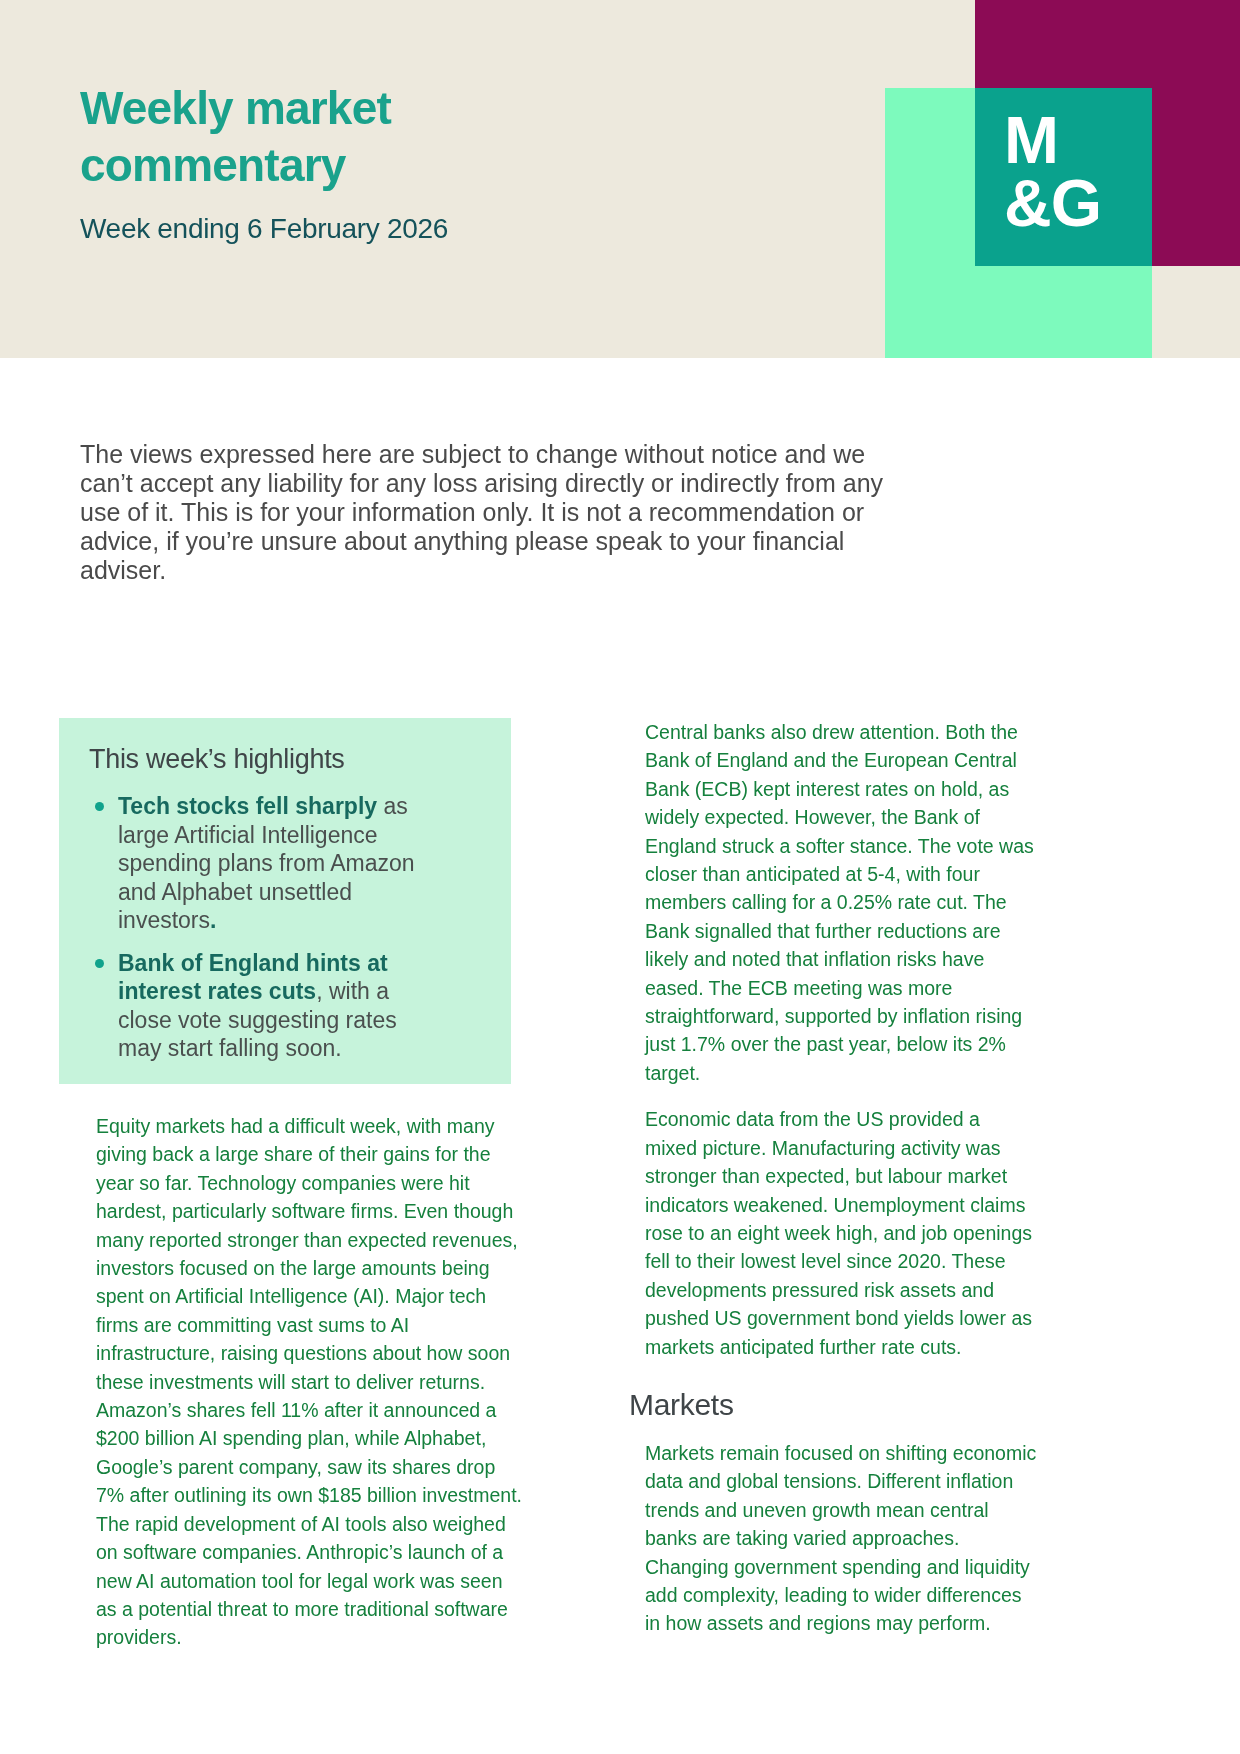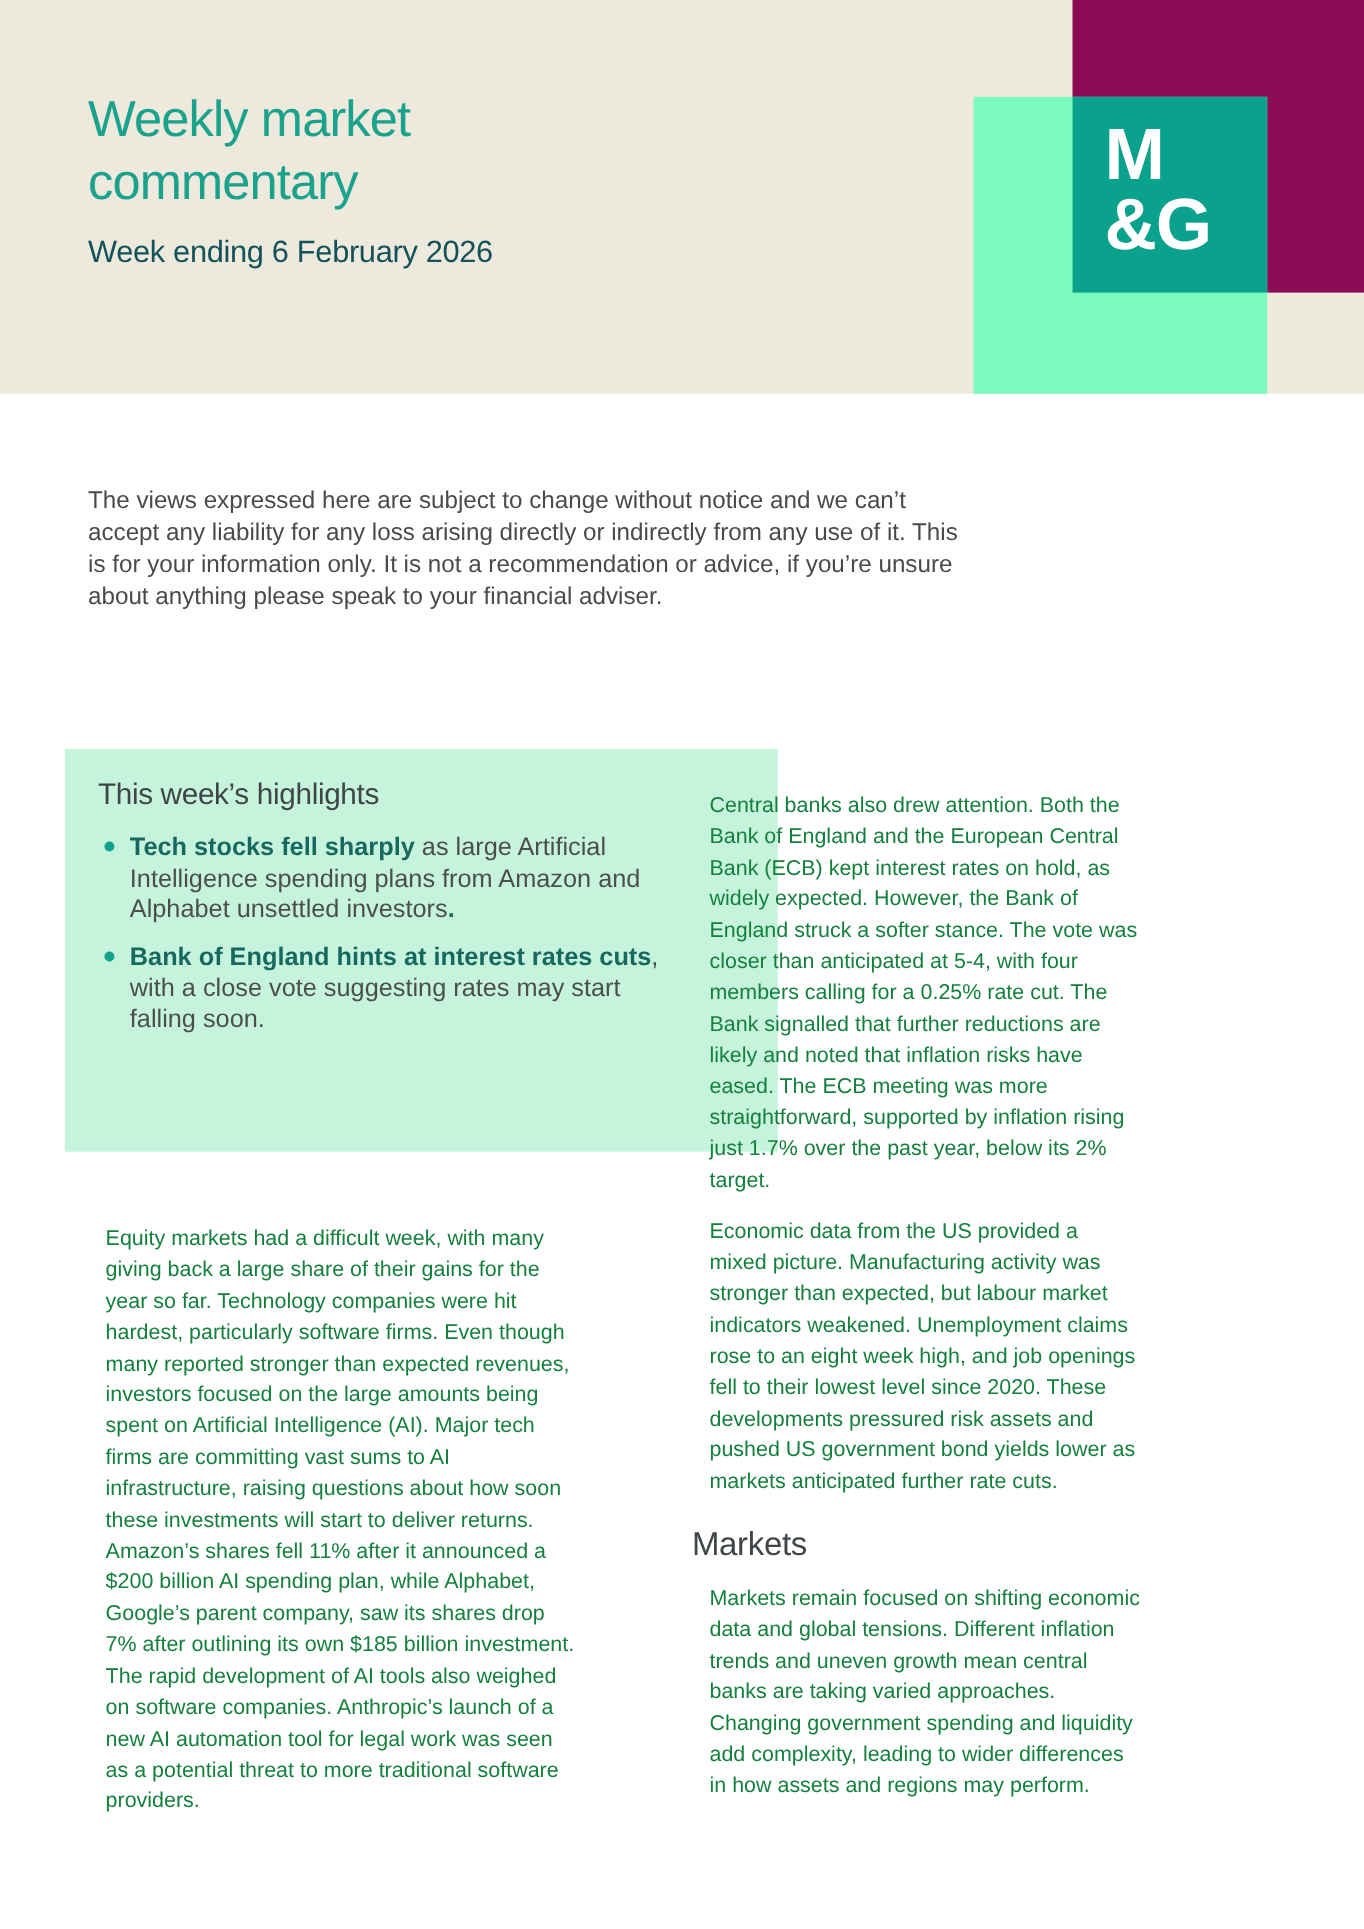--- a/index.html
+++ b/index.html
@@ -4,21 +4,21 @@
 <style>
   html, body { margin: 0; padding: 0; background: #ffffff; }
   body { width: 1240px; height: 1754px; font-family: "Liberation Sans", sans-serif; }
 
   .page { position: relative; width: 1240px; height: 1754px; background: #ffffff; overflow: hidden; }
 
   
   .hero { position: absolute; left: 0; top: 0; width: 1240px; height: 358px; background: #EDE9DD; }
   .hero-title {
     position: absolute; left: 80px; top: 80px;
-    font-size: 46px; line-height: 57px; font-weight: 400; letter-spacing: -0.8px;
+    font-size: 46px; line-height: 57px; font-weight: 700; letter-spacing: -0.8px;
     color: #1AA28C; margin: 0;
   }
   .hero-title span { display: block; }
   .hero-subtitle {
     position: absolute; left: 80px; top: 212px;
     font-size: 28px; line-height: 34px; font-weight: 400; letter-spacing: -0.3px;
     color: #14525A;
   }
 
   
@@ -30,21 +30,21 @@
     color: #ffffff; font-weight: 700; font-size: 66px; line-height: 63px; letter-spacing: -1px;
   }
   .logo-text span { display: block; }
 
   
   .intro { position: absolute; left: 80px; top: 440px; width: 805px; }
   .intro p { margin: 0 0 17px 0; font-size: 19.5px; line-height: 29px; color: #4A4A4A; }
 
   
   .highlights {
-    position: absolute; left: 59px; top: 681px; width: 648px; height: 366px;
+    position: absolute; left: 59px; top: 718px; width: 452px; height: 366px;
     background: #C6F3DB; box-sizing: border-box; padding: 25px 40px 0 30px;
   }
   .highlights h2 {
     margin: 0 0 17px 0; font-size: 27px; line-height: 32px; font-weight: 400;
     letter-spacing: -0.3px; color: #3F4548;
   }
   .highlights ul { list-style: none; margin: 0; padding: 0 45px 0 0; }
   .highlights li {
     position: relative; padding-left: 29px; margin: 0 0 14px 0;
     font-size: 23px; line-height: 28.5px; color: #4A4F4E;
@@ -85,21 +85,21 @@
     <div class="logo-mint"></div>
     <div class="logo-teal">
       <div class="logo-text">
         <span>M</span>
         <span>&amp;G</span>
       </div>
     </div>
   </header>
 
   <section class="intro">
-    <p class="body-par" style="font-size:22px; line-height:29px;">The views expressed here are subject to change without notice and we can’t accept any liability for any loss arising directly or indirectly from any use of it. This is for your information only. It is not a recommendation or advice, if you’re unsure about anything please speak to your financial adviser.</p>
+    <p class="body-par" style="font-size:25px; line-height:29px;">The views expressed here are subject to change without notice and we can’t accept any liability for any loss arising directly or indirectly from any use of it. This is for your information only. It is not a recommendation or advice, if you’re unsure about anything please speak to your financial adviser.</p>
   </section>
 
   <section class="highlights">
     <h2>This week’s highlights</h2>
     <ul>
       <li>
         <span class="bullet-dot"></span><span class="hl-bold">Tech stocks fell sharply</span><span> as large Artificial Intelligence spending plans from Amazon and Alphabet unsettled investors</span><span class="hl-bold">.</span>
       </li>
       <li>
         <span class="bullet-dot"></span><span class="hl-bold">Bank of England hints at interest rates cuts</span><span>, with a close vote suggesting rates may start falling soon.</span><span class="hl-bold"></span>

